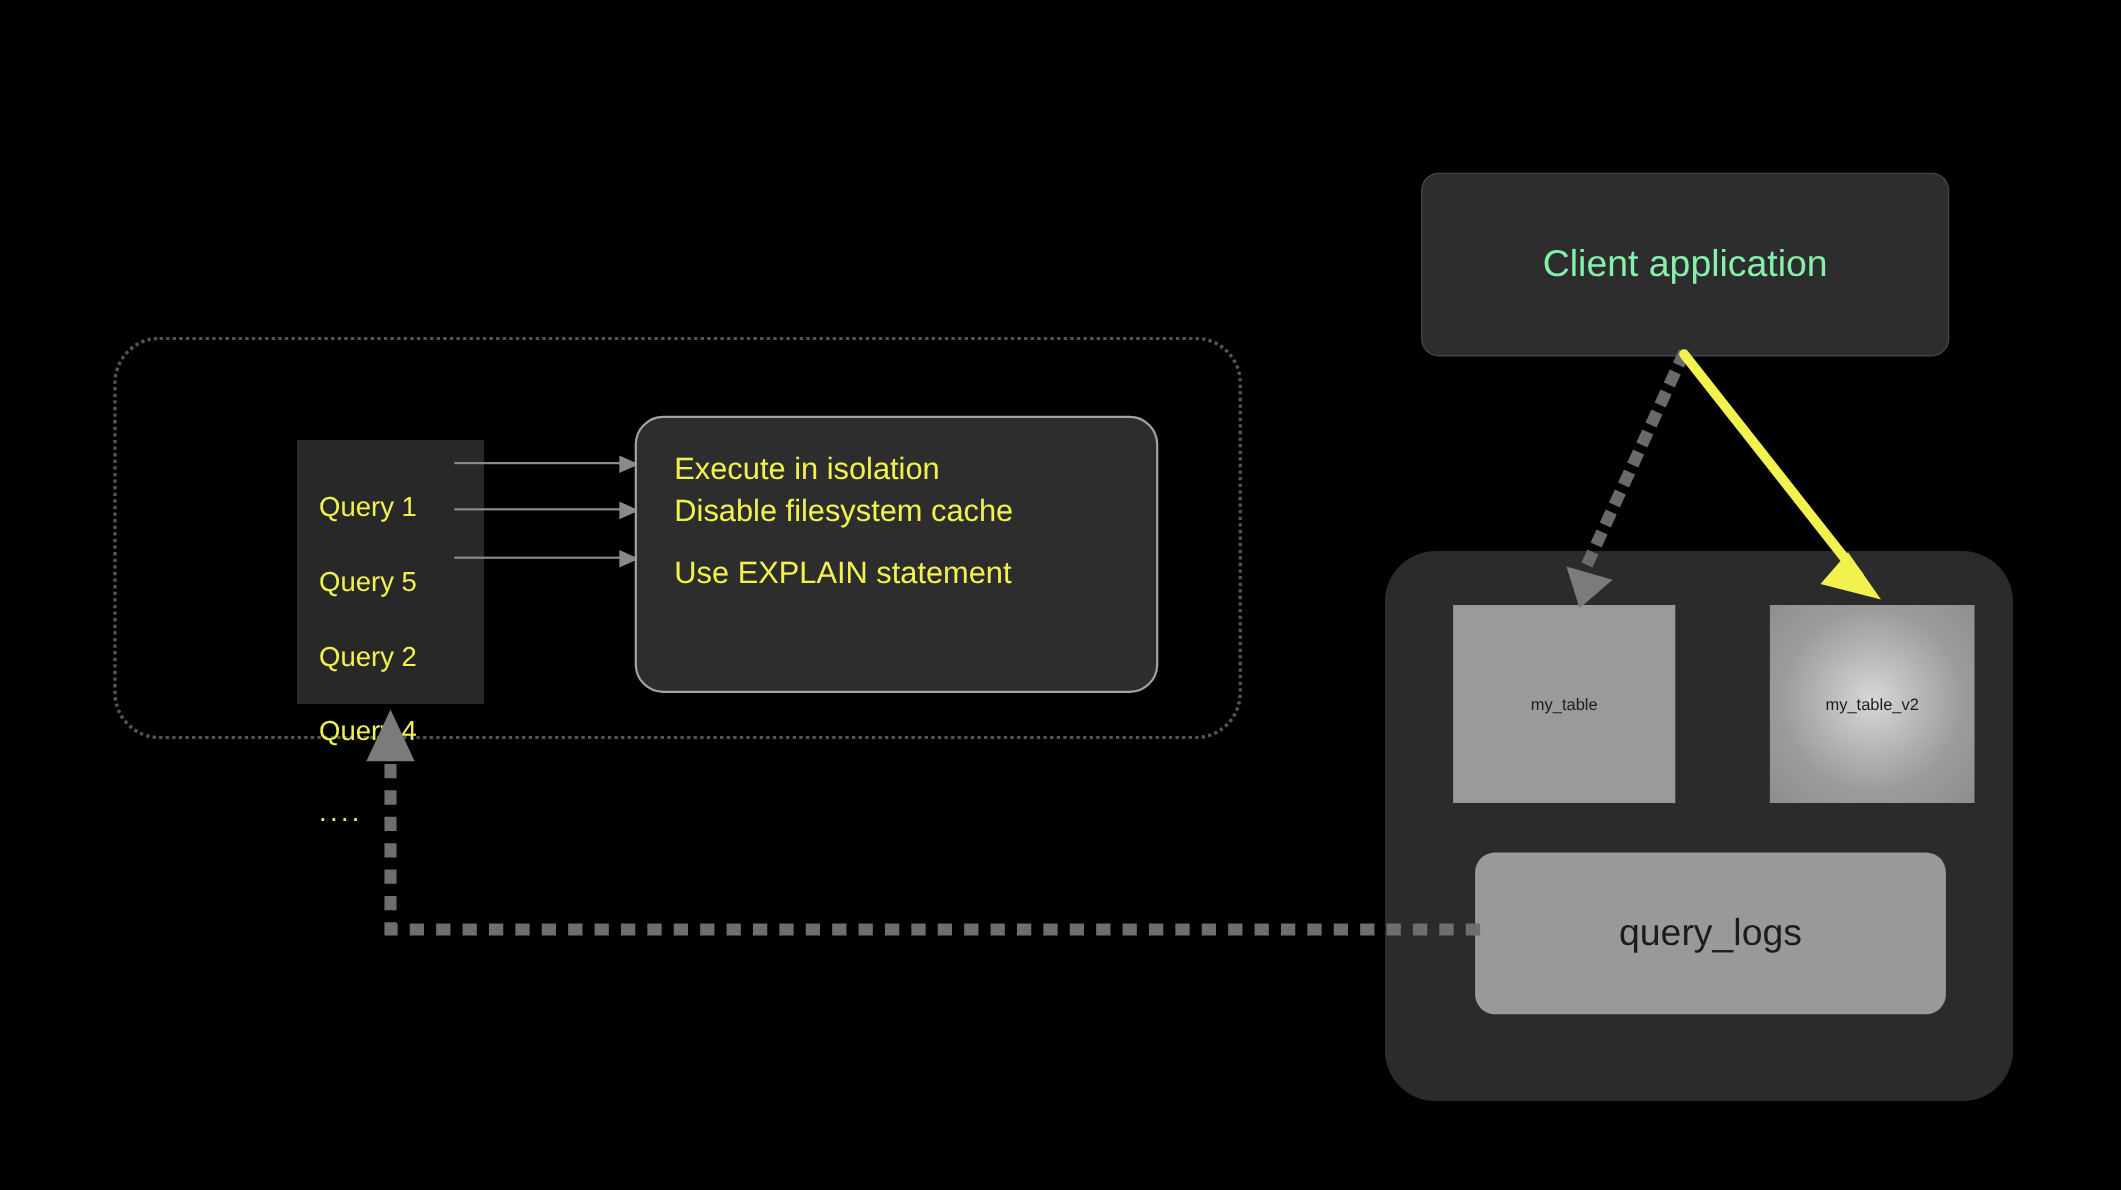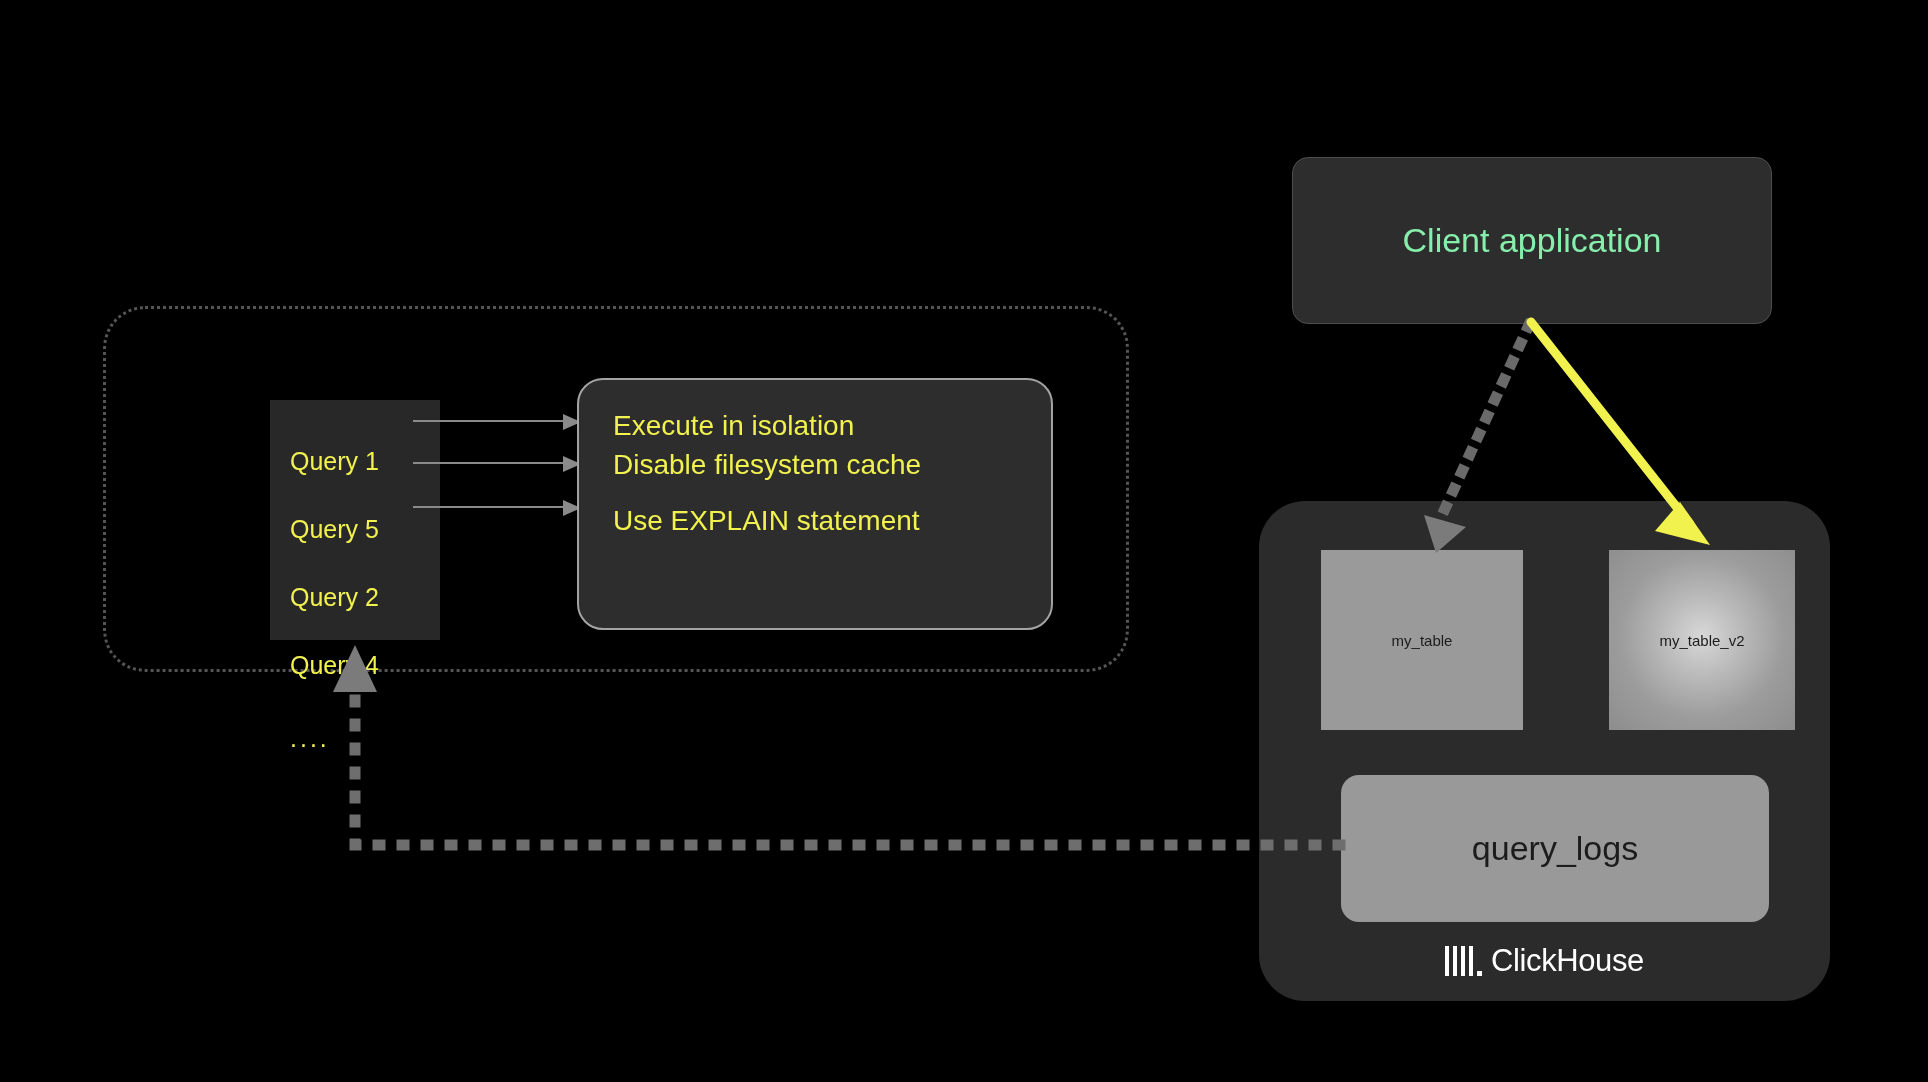--- a/index.html
+++ b/index.html
@@ -240,30 +240,20 @@
   <div class="abs" id="clickhouse-container">
     <div class="table-box" id="table-my-table">
       <span>my_table</span>
     </div>
     <div class="table-box" id="table-my-table-v2">
       <span>my_table_v2</span>
     </div>
     <div id="query-logs-box">
       <span>query_logs</span>
     </div>
-    <div id="clickhouse-logo">
-      <span id="clickhouse-mark">
-        <i></i>
-          <i></i>
-          <i></i>
-          <i></i>
-          <i class="dot"></i>
-      </span>
-      <span id="clickhouse-wordmark">ClickHouse</span>
-    </div>
   </div>
 
   <svg class="abs" id="connectors" viewBox="0 0 1928 1082">
 
     <g>
       <line x1="1529" y1="325" x2="1443" y2="513" stroke="#6a6a6a" stroke-width="11" stroke-dasharray="2 18" stroke-linecap="square"></line>
       <polygon points="1424,515 1466,527 1436,553" fill="#7b7b7b"></polygon>
     </g>
 
     <g>

